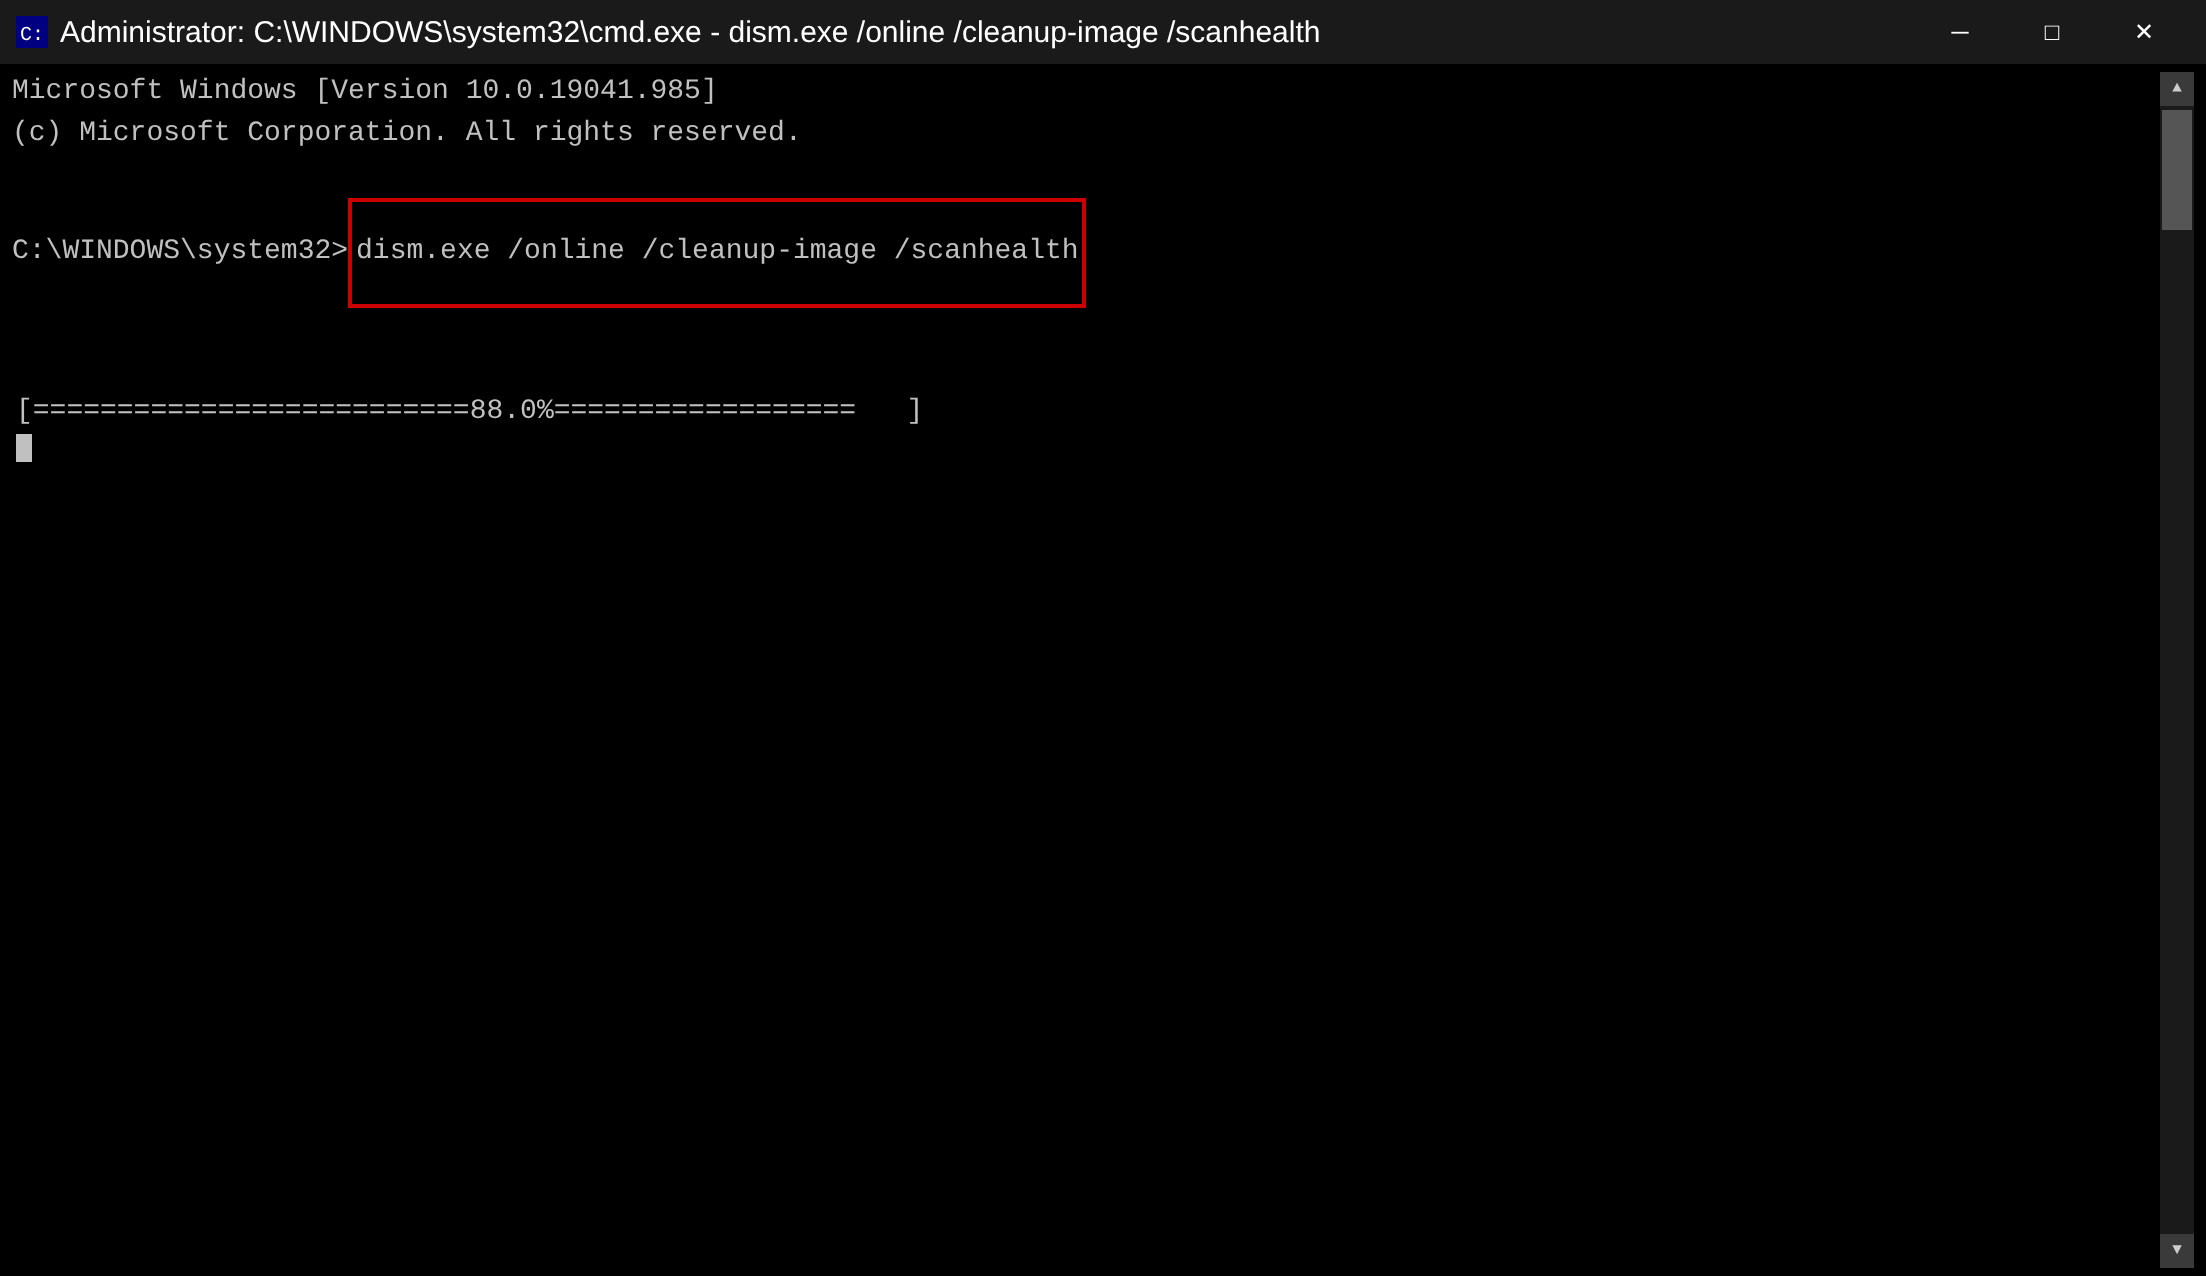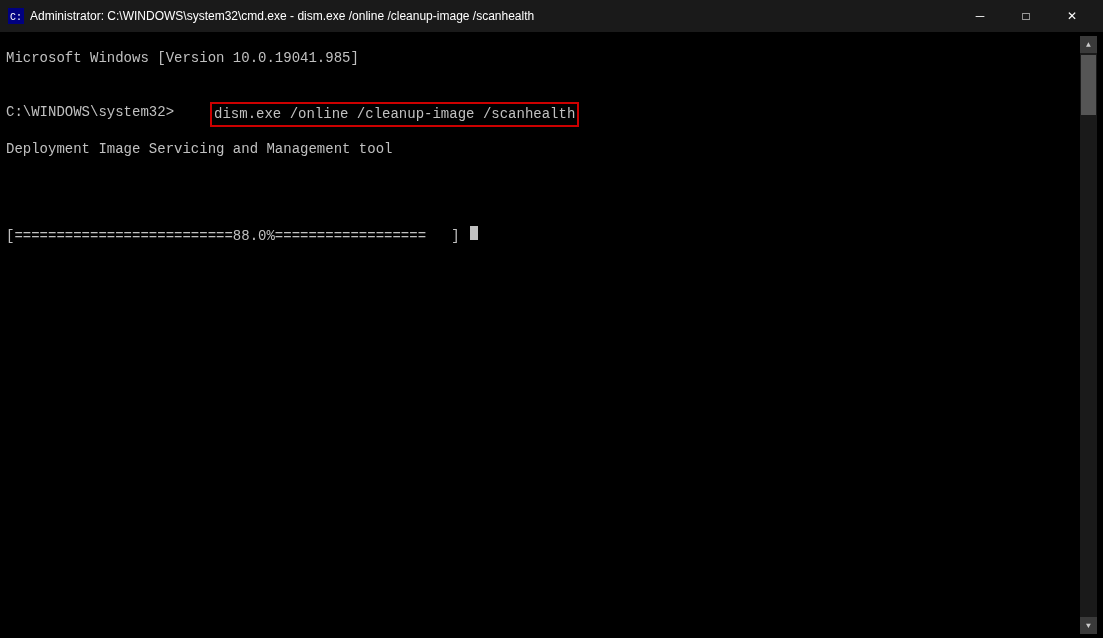--- a/index.html
+++ b/index.html
@@ -44,21 +44,21 @@
       align-items: center;
       justify-content: center;
       font-size: 12px;
       color: #aaa;
       flex-shrink: 0;
     }
 
     .title-bar-text {
       flex: 1;
       font-family: 'Segoe UI', sans-serif;
-      font-size: 12px;
+      font-size: 15px;
       color: #fff;
       white-space: nowrap;
       overflow: hidden;
     }
 
     .title-bar-controls {
       display: flex;
       gap: 0;
       margin-left: 8px;
     }
@@ -123,61 +123,60 @@
     .scrollbar-track {
       flex: 1;
       width: 17px;
       background: #1a1a1a;
     }
 
     .line {
       line-height: 1.5;
       white-space: pre;
       color: #c0c0c0;
-      margin-top: 12px;
     }
 
     .line.empty {
       height: 21px;
     }
 
     .prompt-line {
       display: flex;
-      align-items: flex-start;
+      align-items: center;
       line-height: 1.5;
-      gap: 36px;
     }
 
     .prompt {
       color: #c0c0c0;
       white-space: pre;
     }
 
     .command-highlighted {
       background: transparent;
       border: 2px solid #cc0000;
       color: #c0c0c0;
-      padding: 0 2px;
+      padding: 15px 2px;
       white-space: pre;
     }
 
     .cursor {
       display: inline-block;
       width: 8px;
       height: 14px;
       background: #c0c0c0;
       vertical-align: middle;
       margin-left: 2px;
     }
 
     .progress-line {
       display: flex;
       align-items: baseline;
       line-height: 1.5;
       white-space: pre;
+      flex-direction: column;
     }
   </style>
 </head>
 <body>
 
 <div class="window">
 
   <div class="title-bar">
     <div class="title-bar-icon">
       <svg width="16" height="16" viewBox="0 0 16 16">
@@ -190,28 +189,28 @@
       <button class="title-btn">─</button>
       <button class="title-btn">□</button>
       <button class="title-btn close">✕</button>
     </div>
   </div>
 
   <div class="console-area">
     <div class="console-content">
 
       <div class="line">Microsoft Windows [Version 10.0.19041.985]</div>
+      <div class="line">(c) Microsoft Corporation. All rights reserved.</div>
       <div class="line empty"></div>
 
       <div class="prompt-line">
         <span class="prompt">C:\WINDOWS\system32&gt;</span>
           <span class="command-highlighted">dism.exe /online /cleanup-image /scanhealth</span>
       </div>
 
-      <div class="line">Deployment Image Servicing and Management tool</div>
       <div class="line empty"></div>
       <div class="line empty"></div>
 
       <div class="progress-line">
         <span>[==========================88.0%==================   ] </span><span class="cursor"></span>
       </div>
 
     </div>
 
     <div class="scrollbar">

